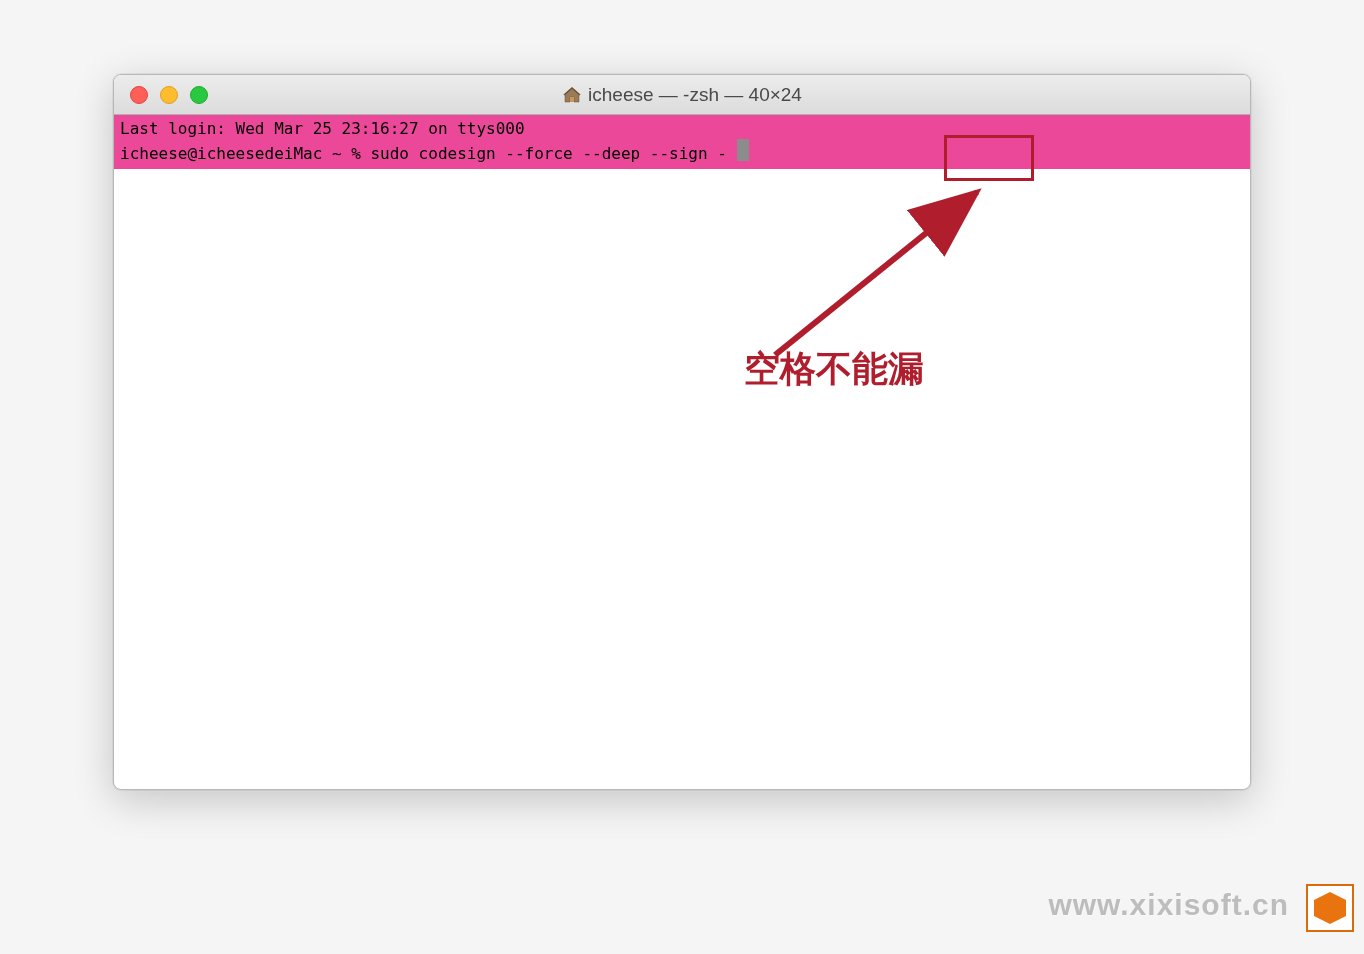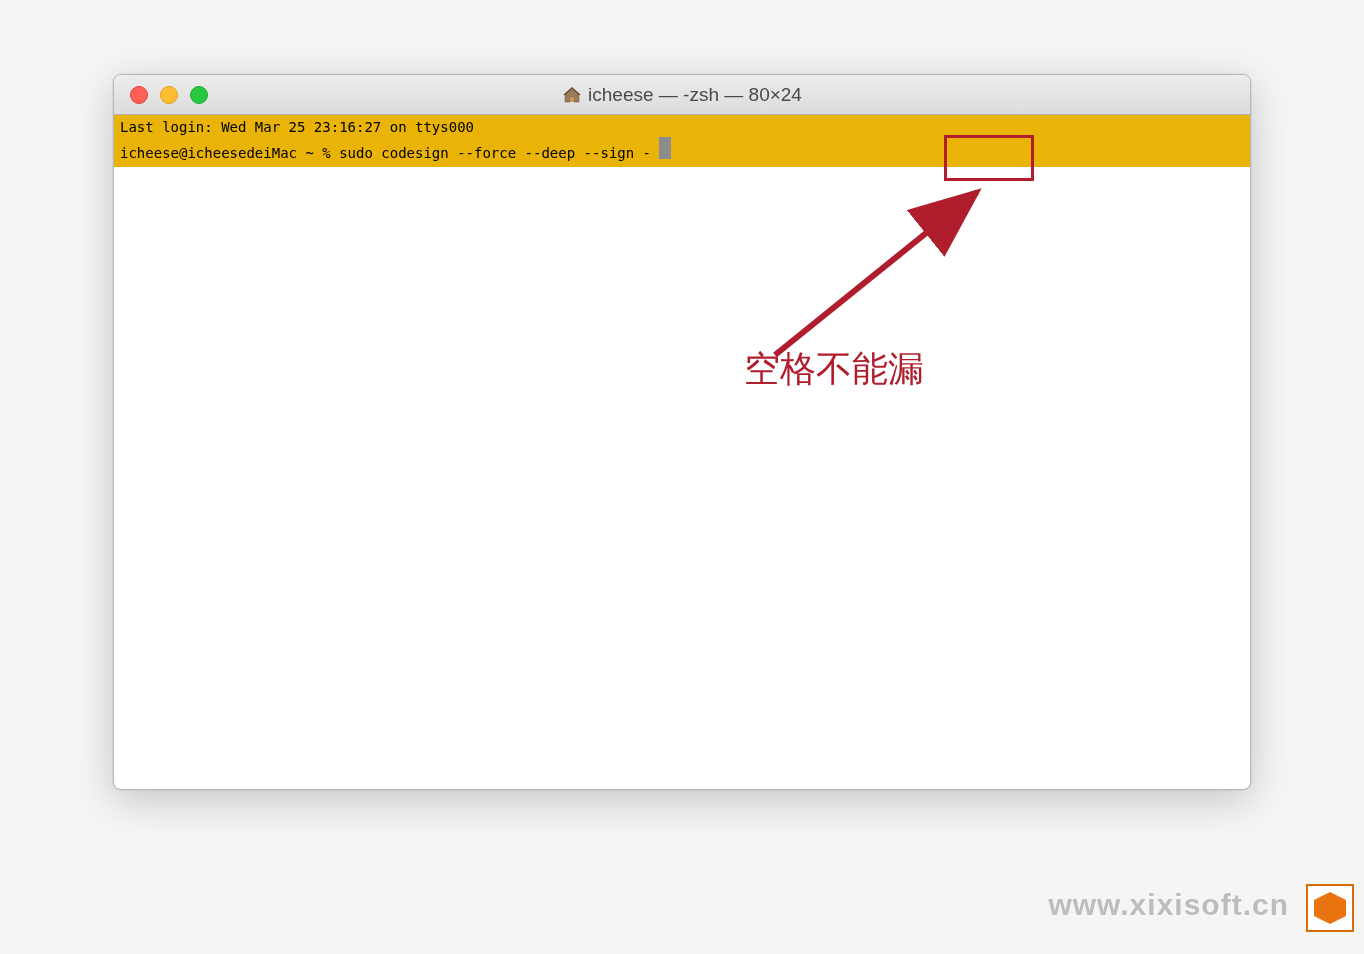--- a/index.html
+++ b/index.html
@@ -54,24 +54,24 @@
       justify-content: center;
       align-items: center;
       gap: 6px;
       font-size: 19px;
       color: #4a4a4a;
     }
     .home-icon svg { display: block; }
     .terminal-body {
       padding: 4px 6px;
       font-family: "Menlo", "Monaco", "Consolas", monospace;
-      font-size: 14px;
+      font-size: 16px;
       line-height: 1.28;
       color: #000;
-      background: #eab308;
+      background: #ec4899;
       white-space: pre;
       position: relative;
     }
     .cursor-block {
       display: inline-block;
       width: 12px;
       height: 22px;
       background: #8c8c8c;
       vertical-align: text-bottom;
       margin-bottom: 2px;
@@ -83,21 +83,21 @@
     }
     .annotation-arrow {
       position: absolute;
       pointer-events: none;
     }
     .annotation-text {
       position: absolute;
       color: #b01e2d;
       font-size: 36px;
       font-family: "PingFang SC", "Microsoft YaHei", sans-serif;
-      font-weight: 400;
+      font-weight: 700;
     }
     .watermark1 {
       position: absolute;
       right: 75px;
       bottom: 32px;
       color: rgba(140,140,140,0.55);
       font-size: 36px;
       font-family: "Microsoft YaHei", "PingFang SC", sans-serif;
       font-weight: bold;
       text-shadow: 1px 1px 0 rgba(255,255,255,0.4);
@@ -156,21 +156,21 @@
       <div class="traffic-light tl-max"></div>
     </div>
     <div class="title-wrap">
       <span class="home-icon">
         <svg width="20" height="20" viewBox="0 0 20 20">
           <path d="M10 3 L3 9 L3 17 L8 17 L8 12 L12 12 L12 17 L17 17 L17 9 Z" fill="#9a7b5a" stroke="#6b5336" stroke-width="0.5"></path>
           <path d="M2 10 L10 3 L18 10" fill="none" stroke="#6b5336" stroke-width="1.5"></path>
           <rect x="8" y="12" width="4" height="5" fill="#c89858"></rect>
         </svg>
       </span>
-      <span>icheese — -zsh — 80×24</span>
+      <span>icheese — -zsh — 40×24</span>
     </div>
   </div>
   <div class="terminal-body"><span>Last login: Wed Mar 25 23:16:27 on ttys000</span>
 <span>icheese@icheesedeiMac ~ % </span><span>sudo codesign --force --deep --sign - </span><span class="cursor-block"></span></div>
 </div>
 
 <div class="highlight-box" style="left:944px; top:135px; width:90px; height:46px;"></div>
 
 <svg class="annotation-arrow" style="left:745px; top:180px; width:260px; height:190px;">
   <defs>

